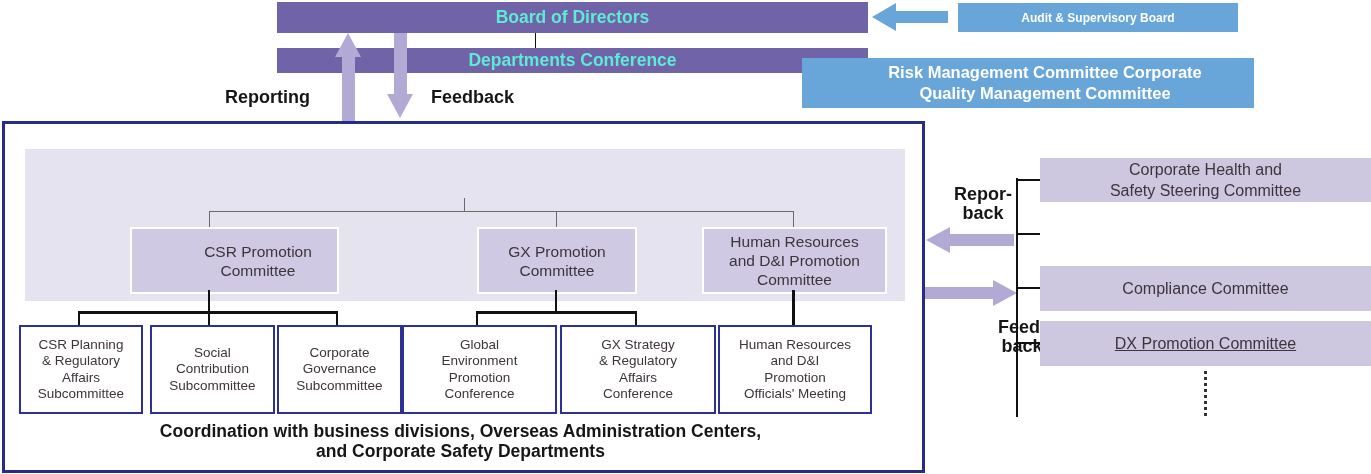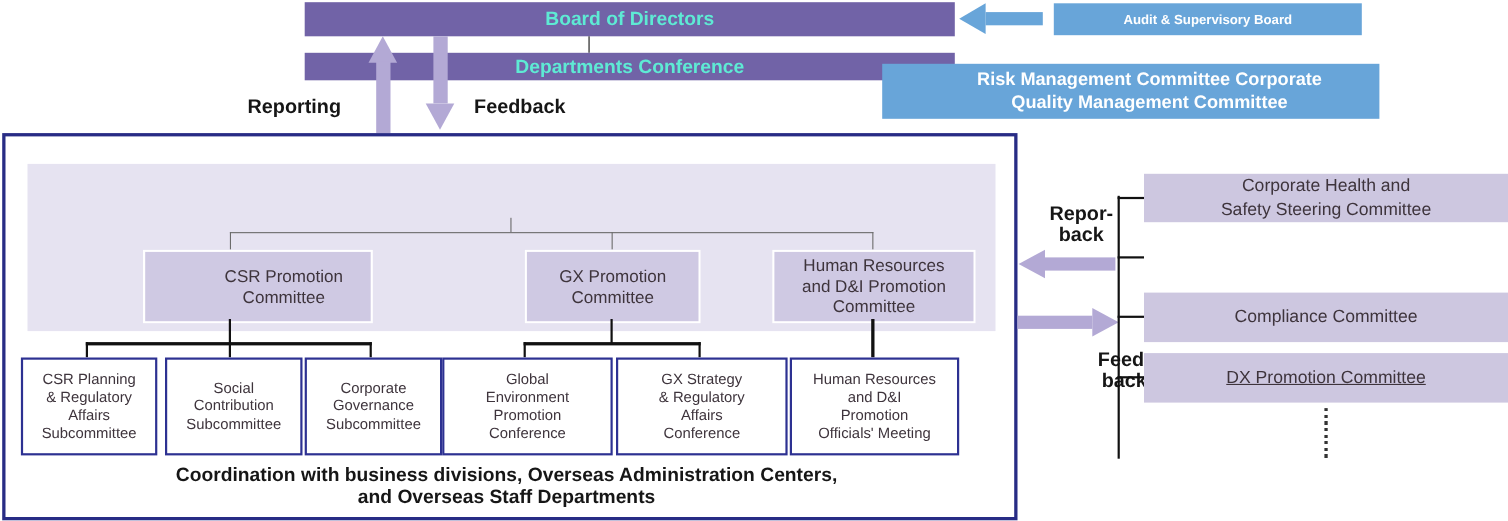--- a/index.html
+++ b/index.html
@@ -152,21 +152,21 @@
   <div class="abs subbox s5 center-flex pre">GX Strategy
 &amp; Regulatory
 Affairs
 Conference</div>
   <div class="abs subbox s6 center-flex pre">Human Resources
 and D&amp;I
 Promotion
 Officials' Meeting</div>
 
   <div class="abs footer-note pre">Coordination with business divisions, Overseas Administration Centers,
-and Overseas Staff Departments</div>
+and Corporate Safety Departments</div>
 
   <div class="abs black-label pre" style="left:930px;top:185px;width:106px;text-align:center;">Repor-
 back</div>
   <div class="abs tri tri-left" style="left:926px;top:227px;"></div>
   <div class="abs shaft" style="left:950px;top:234px;width:64px;height:12px;"></div>
   <div class="abs shaft" style="left:925px;top:287px;width:68px;height:12px;"></div>
   <div class="abs tri tri-right" style="left:993px;top:280px;"></div>
   <div class="abs black-label pre" style="left:976px;top:318px;width:92px;text-align:center;">Feed-
 back</div>
 

